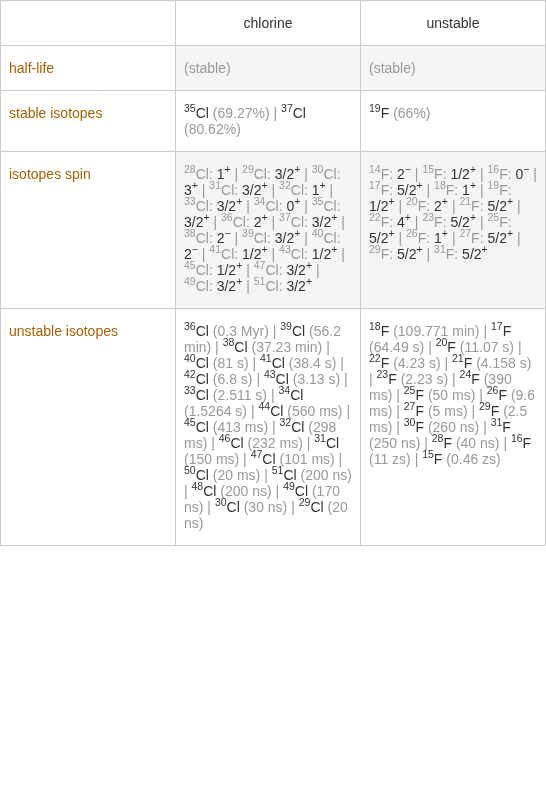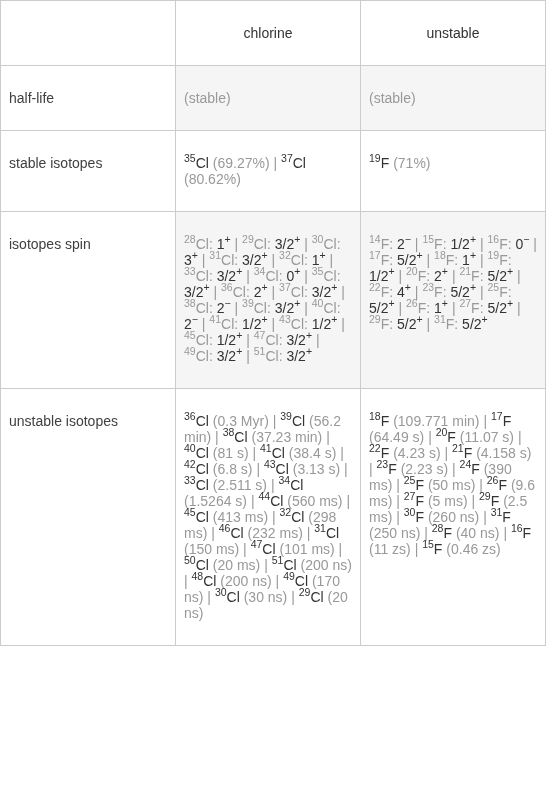--- a/index.html
+++ b/index.html
@@ -14,33 +14,33 @@
       background: #fff;
       width: 546px;
     }
     table {
       border-collapse: collapse;
       width: 100%;
       table-layout: fixed;
     }
     td, th {
       border: 1px solid #ccc;
-      padding: 24px 8px;
+      padding: 14px 8px;
       vertical-align: top;
       text-align: left;
       word-wrap: break-word;
     }
     th {
       font-weight: normal;
       text-align: center;
       background: #fff;
     }
     .col-label {
       width: 175px;
-      color: #404040;
+      color: #a16207;
       background: #fff;
     }
     .col-data {
       width: 185px;
     }
     .gray {
       color: #999;
     }
     .gray-bg {
       background: #f5f5f5;
@@ -73,21 +73,21 @@
     <td class="gray">(stable)</td>
     <td class="gray">(stable)</td>
   </tr>
 
   <tr class="white-bg">
     <td class="col-label">stable isotopes</td>
     <td>
       <sup>35</sup><span>Cl </span><span class="gray">(69.27%)</span><span class="gray">  |  </span><sup>37</sup><span>Cl </span><span class="gray">(80.62%)</span>
     </td>
     <td>
-      <sup>19</sup><span>F </span><span class="gray">(71%)</span>
+      <sup>19</sup><span>F </span><span class="gray">(66%)</span>
     </td>
   </tr>
 
   <tr class="gray-bg">
     <td class="col-label">isotopes spin</td>
     <td class="gray" id="spin-cl"><sup>28</sup>Cl:   <span class="black">1<sup>+</sup></span>  |  <sup>29</sup>Cl:   <span class="black">3/2<sup>+</sup></span>  |  <sup>30</sup>Cl:   <span class="black">3<sup>+</sup></span>  |  <sup>31</sup>Cl:   <span class="black">3/2<sup>+</sup></span>  |  <sup>32</sup>Cl:   <span class="black">1<sup>+</sup></span>  |  <sup>33</sup>Cl:   <span class="black">3/2<sup>+</sup></span>  |  <sup>34</sup>Cl:   <span class="black">0<sup>+</sup></span>  |  <sup>35</sup>Cl:   <span class="black">3/2<sup>+</sup></span>  |  <sup>36</sup>Cl:   <span class="black">2<sup>+</sup></span>  |  <sup>37</sup>Cl:   <span class="black">3/2<sup>+</sup></span>  |  <sup>38</sup>Cl:   <span class="black">2<sup>−</sup></span>  |  <sup>39</sup>Cl:   <span class="black">3/2<sup>+</sup></span>  |  <sup>40</sup>Cl:   <span class="black">2<sup>−</sup></span>  |  <sup>41</sup>Cl:   <span class="black">1/2<sup>+</sup></span>  |  <sup>43</sup>Cl:   <span class="black">1/2<sup>+</sup></span>  |  <sup>45</sup>Cl:   <span class="black">1/2<sup>+</sup></span>  |  <sup>47</sup>Cl:   <span class="black">3/2<sup>+</sup></span>  |  <sup>49</sup>Cl:   <span class="black">3/2<sup>+</sup></span>  |  <sup>51</sup>Cl:   <span class="black">3/2<sup>+</sup></span></td>
     <td class="gray" id="spin-f"><sup>14</sup>F:   <span class="black">2<sup>−</sup></span>  |  <sup>15</sup>F:   <span class="black">1/2<sup>+</sup></span>  |  <sup>16</sup>F:   <span class="black">0<sup>−</sup></span>  |  <sup>17</sup>F:   <span class="black">5/2<sup>+</sup></span>  |  <sup>18</sup>F:   <span class="black">1<sup>+</sup></span>  |  <sup>19</sup>F:   <span class="black">1/2<sup>+</sup></span>  |  <sup>20</sup>F:   <span class="black">2<sup>+</sup></span>  |  <sup>21</sup>F:   <span class="black">5/2<sup>+</sup></span>  |  <sup>22</sup>F:   <span class="black">4<sup>+</sup></span>  |  <sup>23</sup>F:   <span class="black">5/2<sup>+</sup></span>  |  <sup>25</sup>F:   <span class="black">5/2<sup>+</sup></span>  |  <sup>26</sup>F:   <span class="black">1<sup>+</sup></span>  |  <sup>27</sup>F:   <span class="black">5/2<sup>+</sup></span>  |  <sup>29</sup>F:   <span class="black">5/2<sup>+</sup></span>  |  <sup>31</sup>F:   <span class="black">5/2<sup>+</sup></span></td>
   </tr>
 
   <tr class="white-bg">

